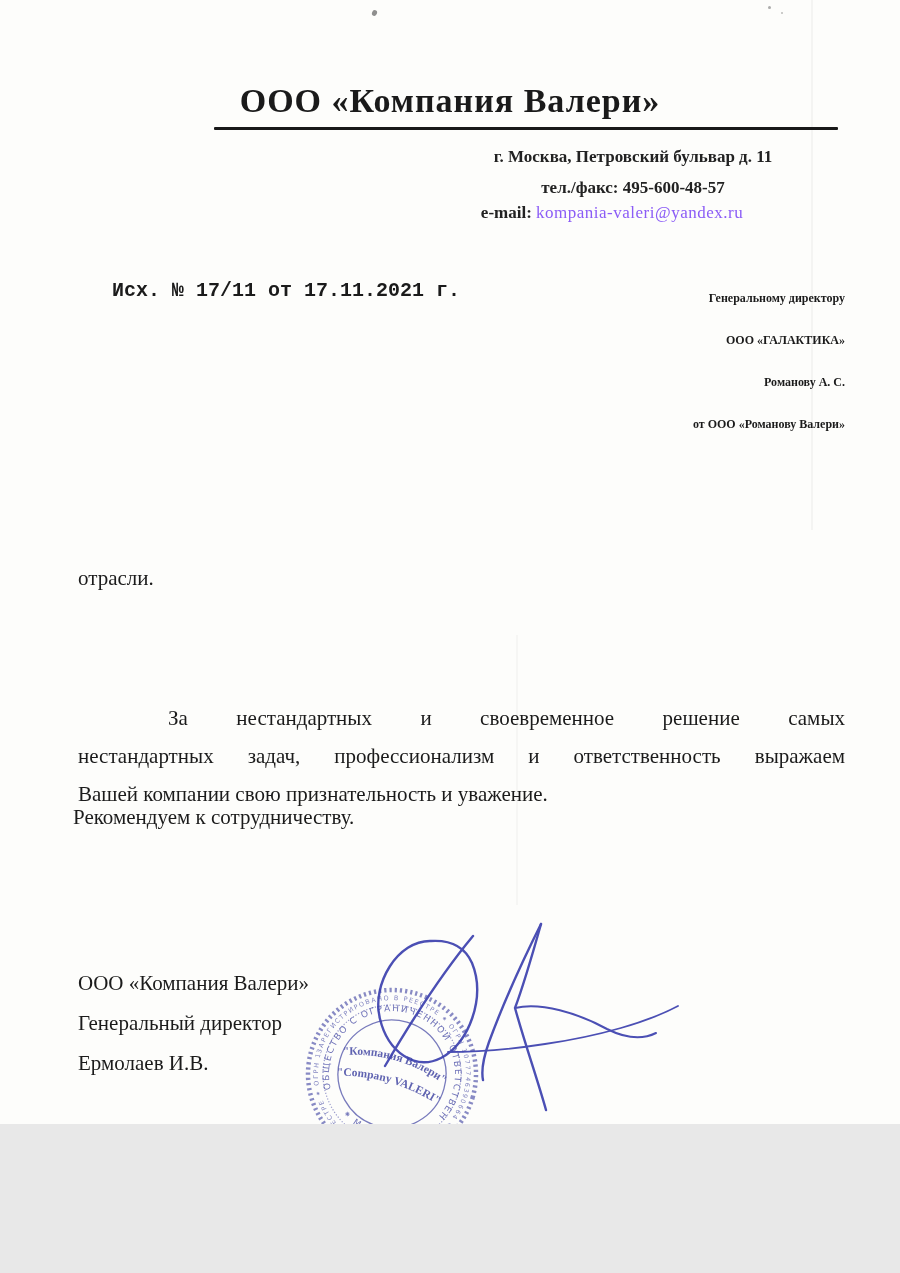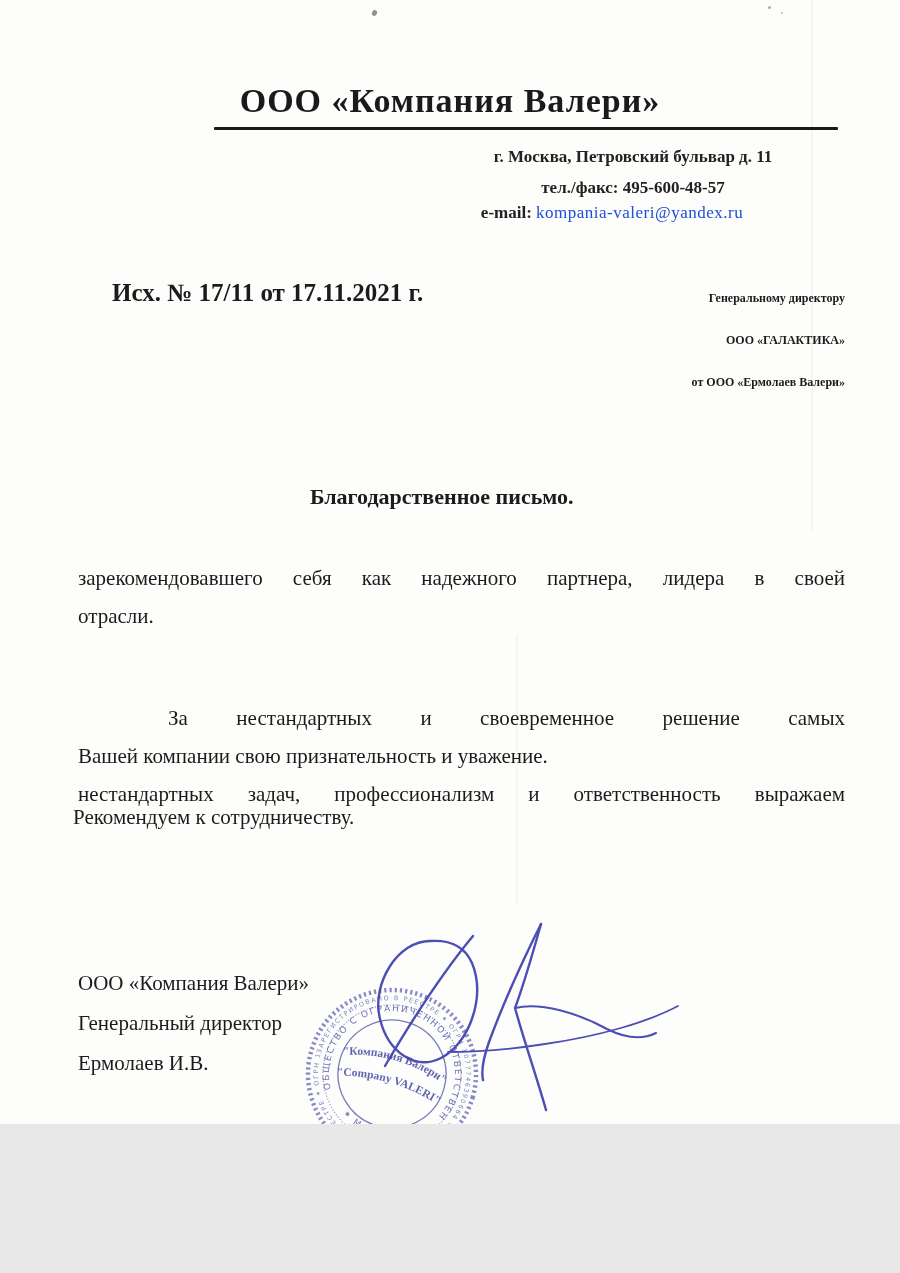--- a/index.html
+++ b/index.html
@@ -22,25 +22,25 @@
     position:absolute;left:214px;top:127px;width:624px;height:3px;
     background:#191919;border-radius:1px;
   }
   .contact-line{
     position:absolute;width:420px;left:423px;text-align:center;
     font-size:17px;font-weight:bold;white-space:nowrap;color:#222;
   }
   .contact-address{top:147px;right:57px;left:auto;}
   .contact-phone{top:178px;right:57px;left:auto;}
   .contact-email{top:203px;right:78px;left:auto;}
-  .email-value{font-weight:normal;color:#1d4ed8;letter-spacing:.5px;margin-top:32px;}
+  .email-value{font-weight:normal;color:#8b5cf6;letter-spacing:.5px;margin-top:32px;}
   
   .ref-line{
     position:absolute;left:112px;top:279px;
-    font-size:25px;font-weight:bold;white-space:nowrap;
+    font-size:20px;font-weight:bold;white-space:nowrap;font-family:Liberation Mono, monospace;
   }
   .addressee{
     position:absolute;right:55px;top:277px;text-align:right;
     font-size:12px;font-weight:bold;line-height:42px;white-space:nowrap;
   }
   
   .subject{
     position:absolute;left:310px;top:484px;
     font-size:22px;font-weight:bold;white-space:nowrap;
   }
@@ -95,34 +95,33 @@
   <div class="contact-line contact-email">
     <span>e-mail:</span>
     <span class="email-value">kompania-valeri@yandex.ru</span>
   </div>
 
   <div class="ref-line">Исх. № 17/11 от 17.11.2021 г.</div>
 
   <div class="addressee">
     <div>Генеральному директору</div>
     <div>ООО «ГАЛАКТИКА»</div>
-    <div>от ООО «Ермолаев Валери»</div>
+    <div>Романову А. С.</div>
+    <div>от ООО «Романову Валери»</div>
   </div>
 
-  <div class="subject">Благодарственное письмо.</div>
 
   <div class="para para1">
-    <div class="bodyline">зарекомендовавшего себя как надежного партнера, лидера в своей</div>
     <div class="bodyline last">отрасли.</div>
   </div>
 
   <div class="para para2">
     <div class="bodyline first">За нестандартных и своевременное решение самых</div>
+    <div class="bodyline">нестандартных задач, профессионализм и ответственность выражаем</div>
     <div class="bodyline last">Вашей компании свою признательность и уважение.</div>
-    <div class="bodyline">нестандартных задач, профессионализм и ответственность выражаем</div>
   </div>
 
   <div class="para3">Рекомендуем к сотрудничеству.</div>
 
   <div class="sig-line sig-company">ООО «Компания Валери»</div>
   <div class="sig-line sig-title">Генеральный директор</div>
   <div class="sig-line sig-name">Ермолаев И.В.</div>
 
   <svg class="stamp-svg" width="220" height="220" viewBox="0 0 220 220">
     <defs>

